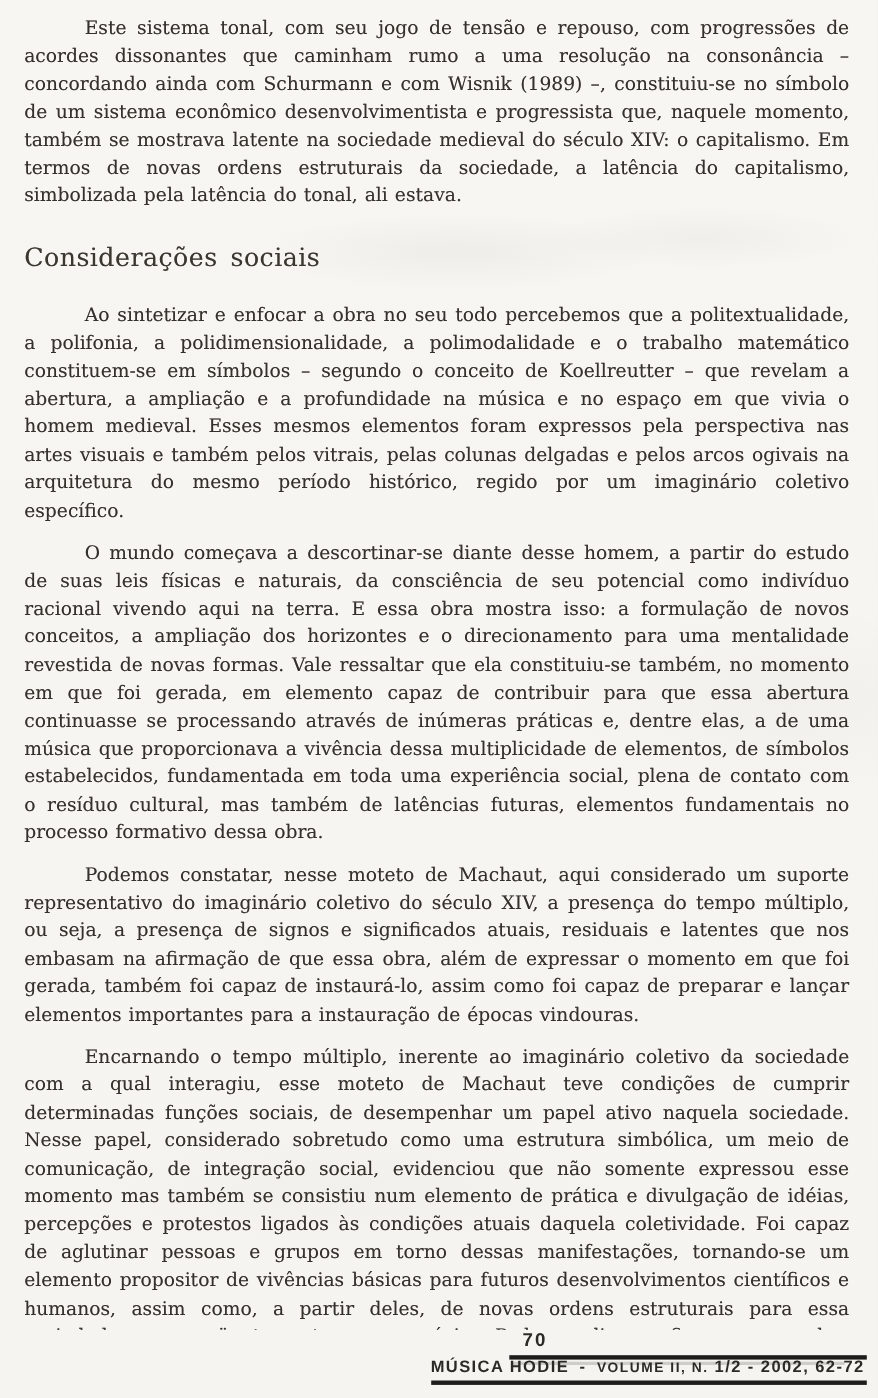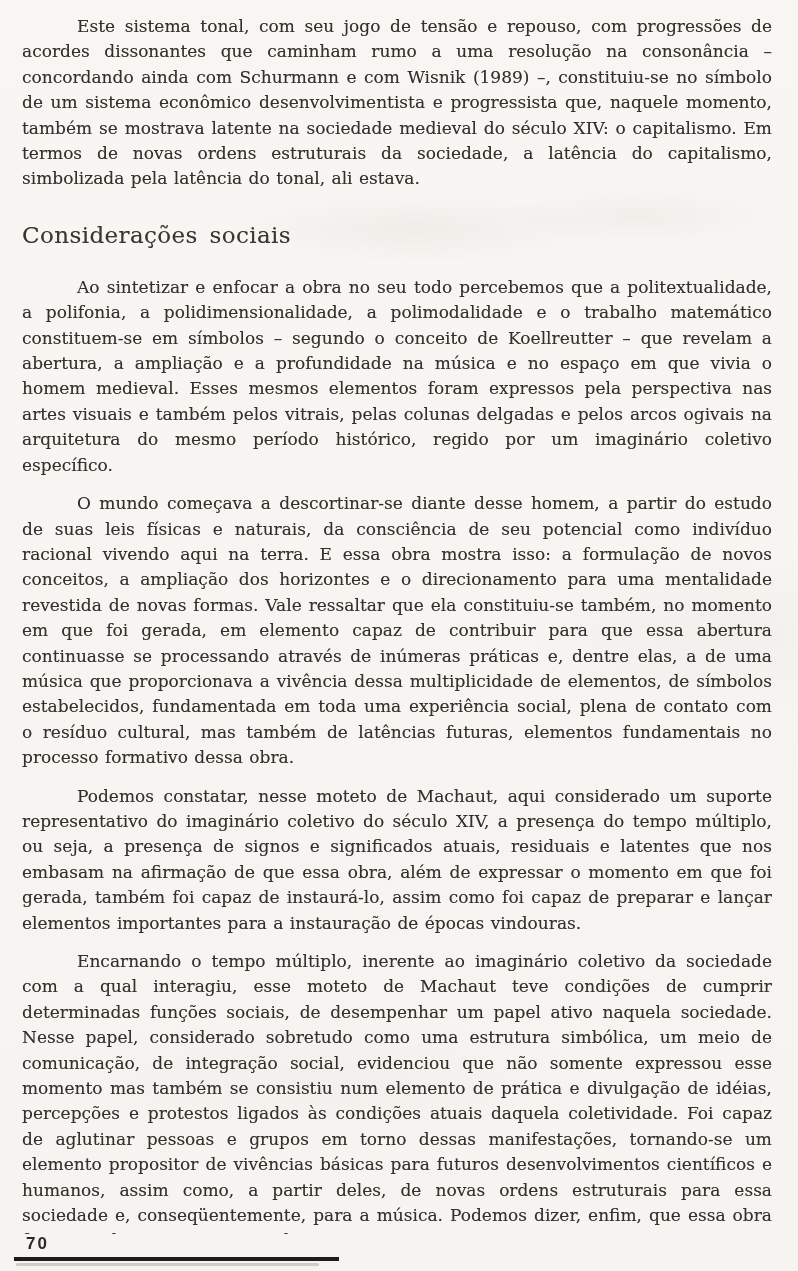--- a/index.html
+++ b/index.html
@@ -48,20 +48,21 @@
     position: absolute;
     left: 14px;
     right: 10px;
     bottom: 10px;
     display: flex;
     align-items: flex-end;
     background: #f5f4f0;
     font-family: "Liberation Sans", "DejaVu Sans", sans-serif;
     font-weight: 700;
     color: #2c2a27;
+    flex-direction: column;
   }
   .footer-left {
     width: 42%;
     box-sizing: border-box;
     border-bottom: 4px solid #1d1c1a;
     padding: 0 0 3px 12px;
     font-size: 17px;
     letter-spacing: 2px;
     position: relative;
   }
@@ -109,14 +110,20 @@
     <p class="para">O mundo começava a descortinar-se diante desse homem, a partir do estudo de suas leis físicas e naturais, da consciência de seu potencial como indivíduo racional vivendo aqui na terra. E essa obra mostra isso: a formulação de novos conceitos, a ampliação dos horizontes e o direcionamento para uma mentalidade revestida de novas formas. Vale ressaltar que ela constituiu-se também, no momento em que foi gerada, em elemento capaz de contribuir para que essa abertura continuasse se processando através de inúmeras práticas e, dentre elas, a de uma música que proporcionava a vivência dessa multiplicidade de elementos, de símbolos estabelecidos, fundamentada em toda uma experiência social, plena de contato com o resíduo cultural, mas também de latências futuras, elementos fundamentais no processo formativo dessa obra.</p>
 
     <p class="para">Podemos constatar, nesse moteto de Machaut, aqui considerado um suporte representativo do imaginário coletivo do século XIV, a presença do tempo múltiplo, ou seja, a presença de signos e significados atuais, residuais e latentes que nos embasam na afirmação de que essa obra, além de expressar o momento em que foi gerada, também foi capaz de instaurá-lo, assim como foi capaz de preparar e lançar elementos importantes para a instauração de épocas vindouras.</p>
 
     <p class="para">Encarnando o tempo múltiplo, inerente ao imaginário coletivo da sociedade com a qual interagiu, esse moteto de Machaut teve condições de cumprir determinadas funções sociais, de desempenhar um papel ativo naquela sociedade. Nesse papel, considerado sobretudo como uma estrutura simbólica, um meio de comunicação, de integração social, evidenciou que não somente expressou esse momento mas também se consistiu num elemento de prática e divulgação de idéias, percepções e protestos ligados às condições atuais daquela coletividade. Foi capaz de aglutinar pessoas e grupos em torno dessas manifestações, tornando-se um elemento propositor de vivências básicas para futuros desenvolvimentos científicos e humanos, assim como, a partir deles, de novas ordens estruturais para essa sociedade e, conseqüentemente, para a música. Podemos dizer, enfim, que essa obra foi capaz de constituir o social.</p>
 
   </div>
 
   <div class="footer">
     <div class="footer-left">70</div>
+    <div class="footer-right">
+      <span>MÚSICA HODIE</span>
+      <span class="sep">-</span>
+      <span class="vol">VOLUME II, N.</span>
+      <span>1/2 - 2002, 62-72</span>
+    </div>
   </div>
 </div>
 
 </body></html>

